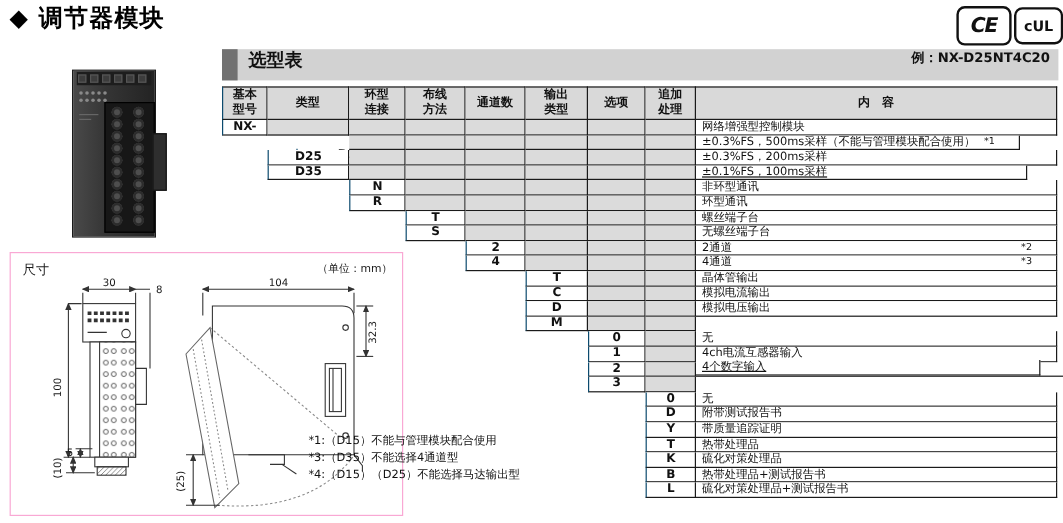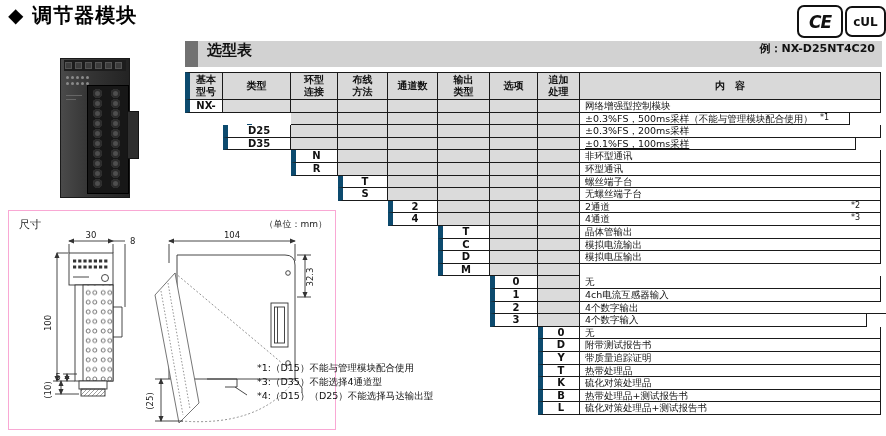--- a/index.html
+++ b/index.html
@@ -25,21 +25,21 @@
   .photo-leds .led{position:absolute;width:3px;height:3px;border-radius:50%;background:#8a8a8a;}
   .photo-line{position:absolute;left:5px;height:1px;background:#666;}
   .photo-terms{position:absolute;left:26px;top:26px;width:40px;height:107px;background:#171717;border:1px solid #000;}
   .photo-terms .tscrew{position:absolute;width:9px;height:9px;border-radius:50%;background:#4e4e4e;box-shadow:inset 0 0 0 2px #2c2c2c;}
   .photo-tab{position:absolute;left:66px;top:52px;width:10px;height:46px;background:#2e2e2e;border:1px solid #141414;}
   
   .sel-table{position:absolute;left:185px;top:72px;width:697px;height:343px;font-size:10px;}
   .cell{position:absolute;box-sizing:border-box;border-right:1px solid #1a1a1a;border-bottom:1px solid #1a1a1a;background:#fff;}
   .hc{position:absolute;box-sizing:border-box;top:0;height:28px;background:#d9d9d9;border-top:1.5px solid #1a1a1a;border-right:1px solid #1a1a1a;border-bottom:1px solid #1a1a1a;
       display:flex;align-items:center;justify-content:center;text-align:center;font-weight:bold;font-size:10px;line-height:1.18;white-space:pre-line;}
-  .hc.first,.cell.code{border-left:5px solid #0c4a6e;}
+  .hc.first,.cell.code{border-left:1px solid #0c4a6e;}
   .cell.code{font-weight:bold;text-align:center;line-height:11.3px;font-size:10px;}
   .cell.blank{background:#dbdbdb;}
   .cell.content{padding-left:5px;line-height:11.3px;font-size:9.5px;white-space:nowrap;overflow:hidden;}
   .cell.content .note{position:absolute;right:20px;top:0;font-size:8px;line-height:10px;}
   
   .dims-box{position:absolute;left:8px;top:210px;width:328px;height:220px;border:1px solid #f9a8d4;background:#fff;box-sizing:border-box;}
   .dims-box svg{display:block;}
   .dims-box text{font-family:"DejaVu Sans","Liberation Sans",sans-serif;fill:#1a1a1a;}
   text.dim{font-size:8.5px;}
   text.fig-label{font-size:11px;}
@@ -216,21 +216,21 @@
     <div class="cell blank" style="left: 353px; top: 204.4px; width: 42px; height: 12.6px;"></div>
     <div class="cell content" style="left: 395px; top: 204.4px; width: 301px; height: 12.6px;"><span>无</span></div>
     <div class="cell code" style="left: 305px; top: 217px; width: 48px; height: 12.6px;">1</div>
     <div class="cell blank" style="left: 353px; top: 217px; width: 42px; height: 12.6px;"></div>
     <div class="cell content" style="left: 395px; top: 217px; width: 301px; height: 12.6px;"><span>4ch电流互感器输入</span></div>
     <div class="cell code" style="left: 305px; top: 229.6px; width: 48px; height: 12.6px;">2</div>
     <div class="cell blank" style="left: 353px; top: 229.6px; width: 42px; height: 12.6px;"></div>
     <div class="cell content" style="left: 395px; top: 229.6px; width: 358px; height: 12.6px;"><span>4个数字输出</span></div>
     <div class="cell code" style="left: 305px; top: 242.2px; width: 48px; height: 12.6px;">3</div>
     <div class="cell blank" style="left: 353px; top: 242.2px; width: 42px; height: 12.6px;"></div>
-    <div class="cell content" style="left: 395px; top: 242px; width: 287px; height: 12.6px;"><span>4个数字输入</span></div>
+    <div class="cell content" style="left: 395px; top: 228px; width: 287px; height: 12.6px; text-decoration: underline;"><span>4个数字输入</span></div>
     <div class="cell code" style="left: 353px; top: 254.8px; width: 42px; height: 12.6px;">0</div>
     <div class="cell content" style="left: 395px; top: 254.8px; width: 301px; height: 12.6px;"><span>无</span></div>
     <div class="cell code" style="left: 353px; top: 267.4px; width: 42px; height: 12.6px;">D</div>
     <div class="cell content" style="left: 395px; top: 267.4px; width: 301px; height: 12.6px;"><span>附带测试报告书</span></div>
     <div class="cell code" style="left: 353px; top: 280px; width: 42px; height: 12.6px;">Y</div>
     <div class="cell content" style="left: 395px; top: 280px; width: 301px; height: 12.6px;"><span>带质量追踪证明</span></div>
     <div class="cell code" style="left: 353px; top: 292.6px; width: 42px; height: 12.6px;">T</div>
     <div class="cell content" style="left: 395px; top: 292.6px; width: 301px; height: 12.6px;"><span>热带处理品</span></div>
     <div class="cell code" style="left: 353px; top: 305.2px; width: 42px; height: 12.6px;">K</div>
     <div class="cell content" style="left: 395px; top: 305.2px; width: 301px; height: 12.6px;"><span>硫化对策处理品</span></div>

